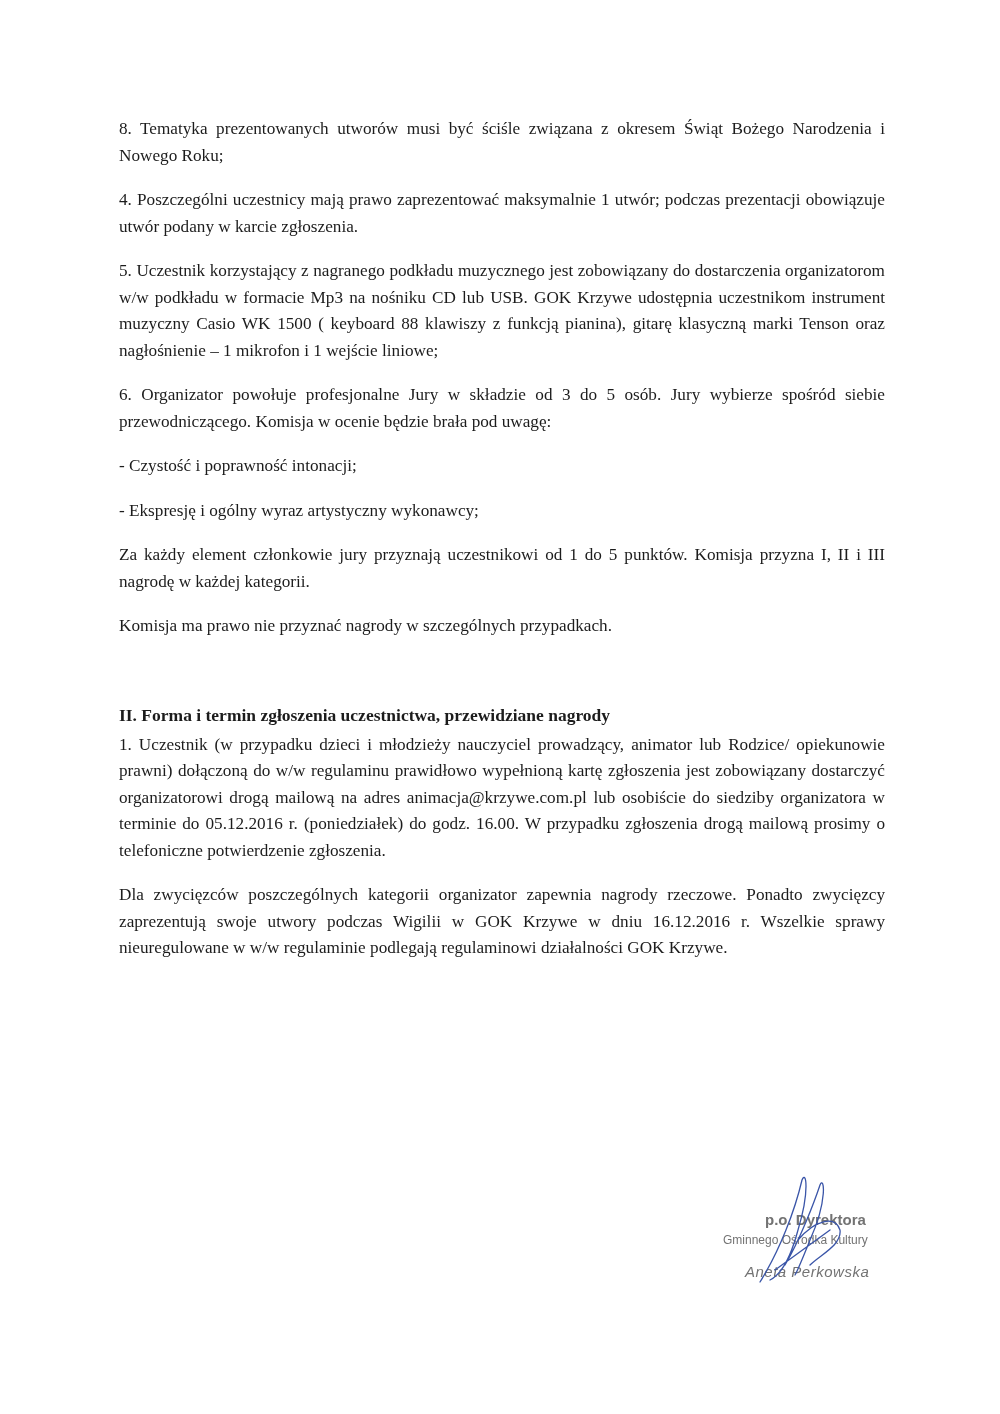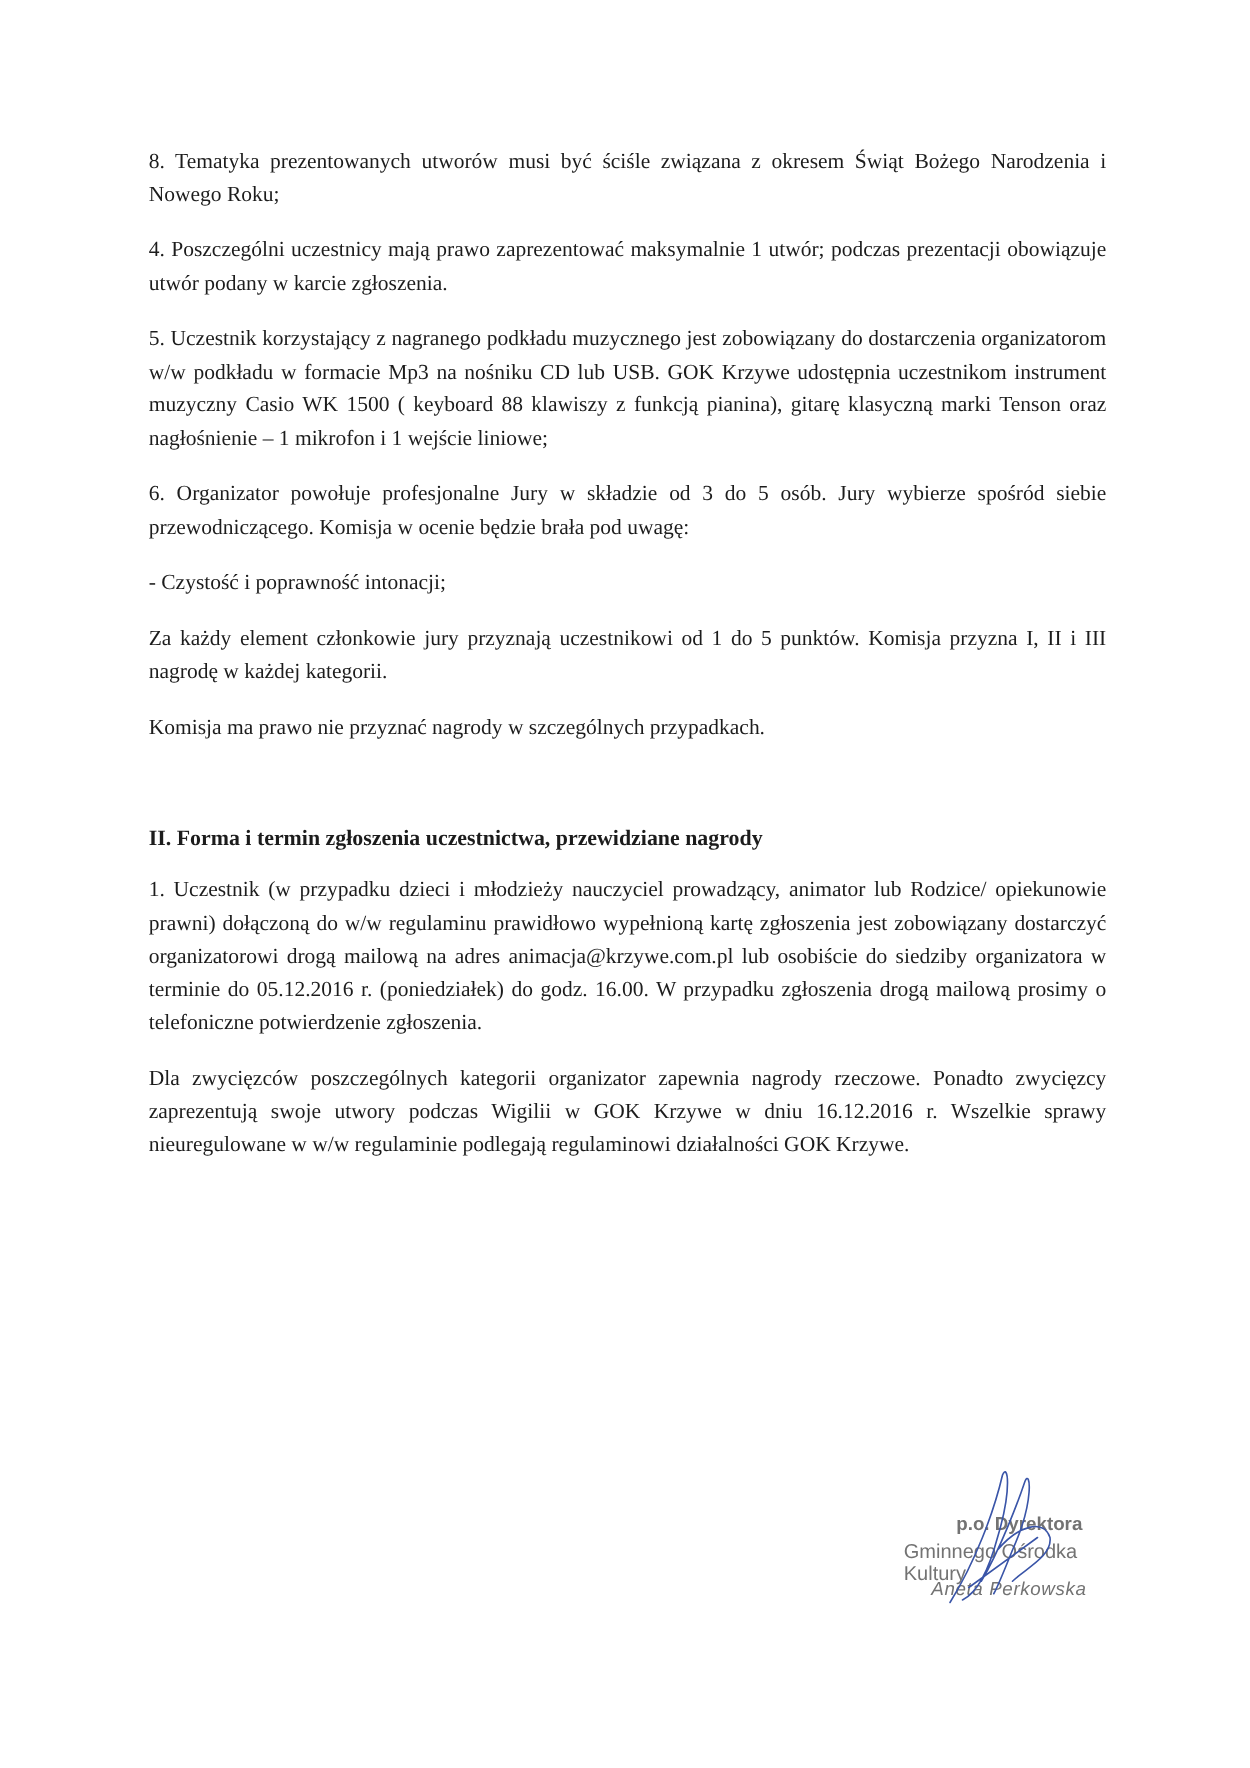--- a/index.html
+++ b/index.html
@@ -7,40 +7,41 @@
     width: 1000px; height: 1414px; background: #ffffff;
     font-family: "Liberation Serif", serif; color: #1c1c1c;
     position: relative; overflow: hidden;
   }
   .page { position: absolute; left: 119px; top: 116px; width: 766px; }
   .para {
     font-size: 17.2px; line-height: 26.5px; text-align: justify;
     margin: 0 0 18px 0;
   }
   .heading {
-    font-weight: bold; font-size: 17.5px; margin: 62px 0 16px 0; line-height: 26px;
+    font-weight: bold; font-size: 17.5px; margin: 62px 0 4px 0; line-height: 26px;
   }
   .stamp {
     position: absolute; left: 715px; top: 1207px; width: 200px; height: 120px;
     color: #737373; font-family: Liberation Sans, sans-serif;
   }
   .stamp .l1 { position: absolute; left: 50px; top: 4px; font-size: 15px; font-weight: bold; }
-  .stamp .l2 { position: absolute; left: 8px; top: 26px; font-size: 16px; }
+  .stamp .l2 { position: absolute; left: 8px; top: 26px; font-size: 12px; }
   .stamp .l3 { position: absolute; left: 30px; top: 56px; font-size: 15px; font-style: italic; letter-spacing: 0.5px; }
   .sig { position: absolute; left: 740px; top: 1170px; width: 120px; height: 120px; }
 </style>
 </head>
 <body>
 
 <div class="page">
   <p class="para">8. Tematyka prezentowanych utworów musi być ściśle związana z okresem Świąt Bożego Narodzenia i Nowego Roku;</p>
   <p class="para">4. Poszczególni uczestnicy mają prawo zaprezentować maksymalnie 1 utwór; podczas prezentacji obowiązuje utwór podany w karcie zgłoszenia.</p>
   <p class="para">5. Uczestnik korzystający z nagranego podkładu muzycznego jest zobowiązany do dostarczenia organizatorom w/w podkładu w formacie Mp3 na nośniku CD lub USB. GOK Krzywe udostępnia uczestnikom instrument muzyczny Casio WK 1500 ( keyboard 88 klawiszy z funkcją pianina), gitarę klasyczną marki Tenson oraz nagłośnienie – 1 mikrofon i 1 wejście liniowe;</p>
   <p class="para">6. Organizator powołuje profesjonalne Jury w składzie od 3 do 5 osób. Jury wybierze spośród siebie przewodniczącego. Komisja  w ocenie będzie brała pod uwagę:</p>
   <p class="para">- Czystość i poprawność intonacji;</p>
+  <p class="para">- Ekspresję i ogólny wyraz artystyczny wykonawcy;</p>
   <p class="para">Za każdy element członkowie jury przyznają uczestnikowi od 1 do 5 punktów. Komisja przyzna I, II i III nagrodę w każdej kategorii.</p>
   <p class="para">Komisja ma prawo nie przyznać nagrody w szczególnych przypadkach.</p>
 
   <h2 class="heading">II. Forma i termin zgłoszenia uczestnictwa, przewidziane nagrody</h2>
 
   <p class="para">1. Uczestnik (w przypadku dzieci i młodzieży nauczyciel prowadzący, animator lub Rodzice/ opiekunowie prawni) dołączoną do w/w regulaminu prawidłowo wypełnioną kartę zgłoszenia jest zobowiązany dostarczyć organizatorowi drogą mailową na adres animacja@krzywe.com.pl lub osobiście do siedziby organizatora w terminie do 05.12.2016 r. (poniedziałek) do godz. 16.00. W przypadku zgłoszenia drogą mailową prosimy o telefoniczne potwierdzenie zgłoszenia.</p>
   <p class="para">Dla zwycięzców poszczególnych kategorii organizator zapewnia nagrody rzeczowe. Ponadto zwycięzcy zaprezentują swoje utwory podczas Wigilii w GOK Krzywe w dniu 16.12.2016 r. Wszelkie sprawy nieuregulowane w w/w regulaminie podlegają regulaminowi działalności GOK Krzywe.</p>
 </div>
 
 <div class="stamp">

